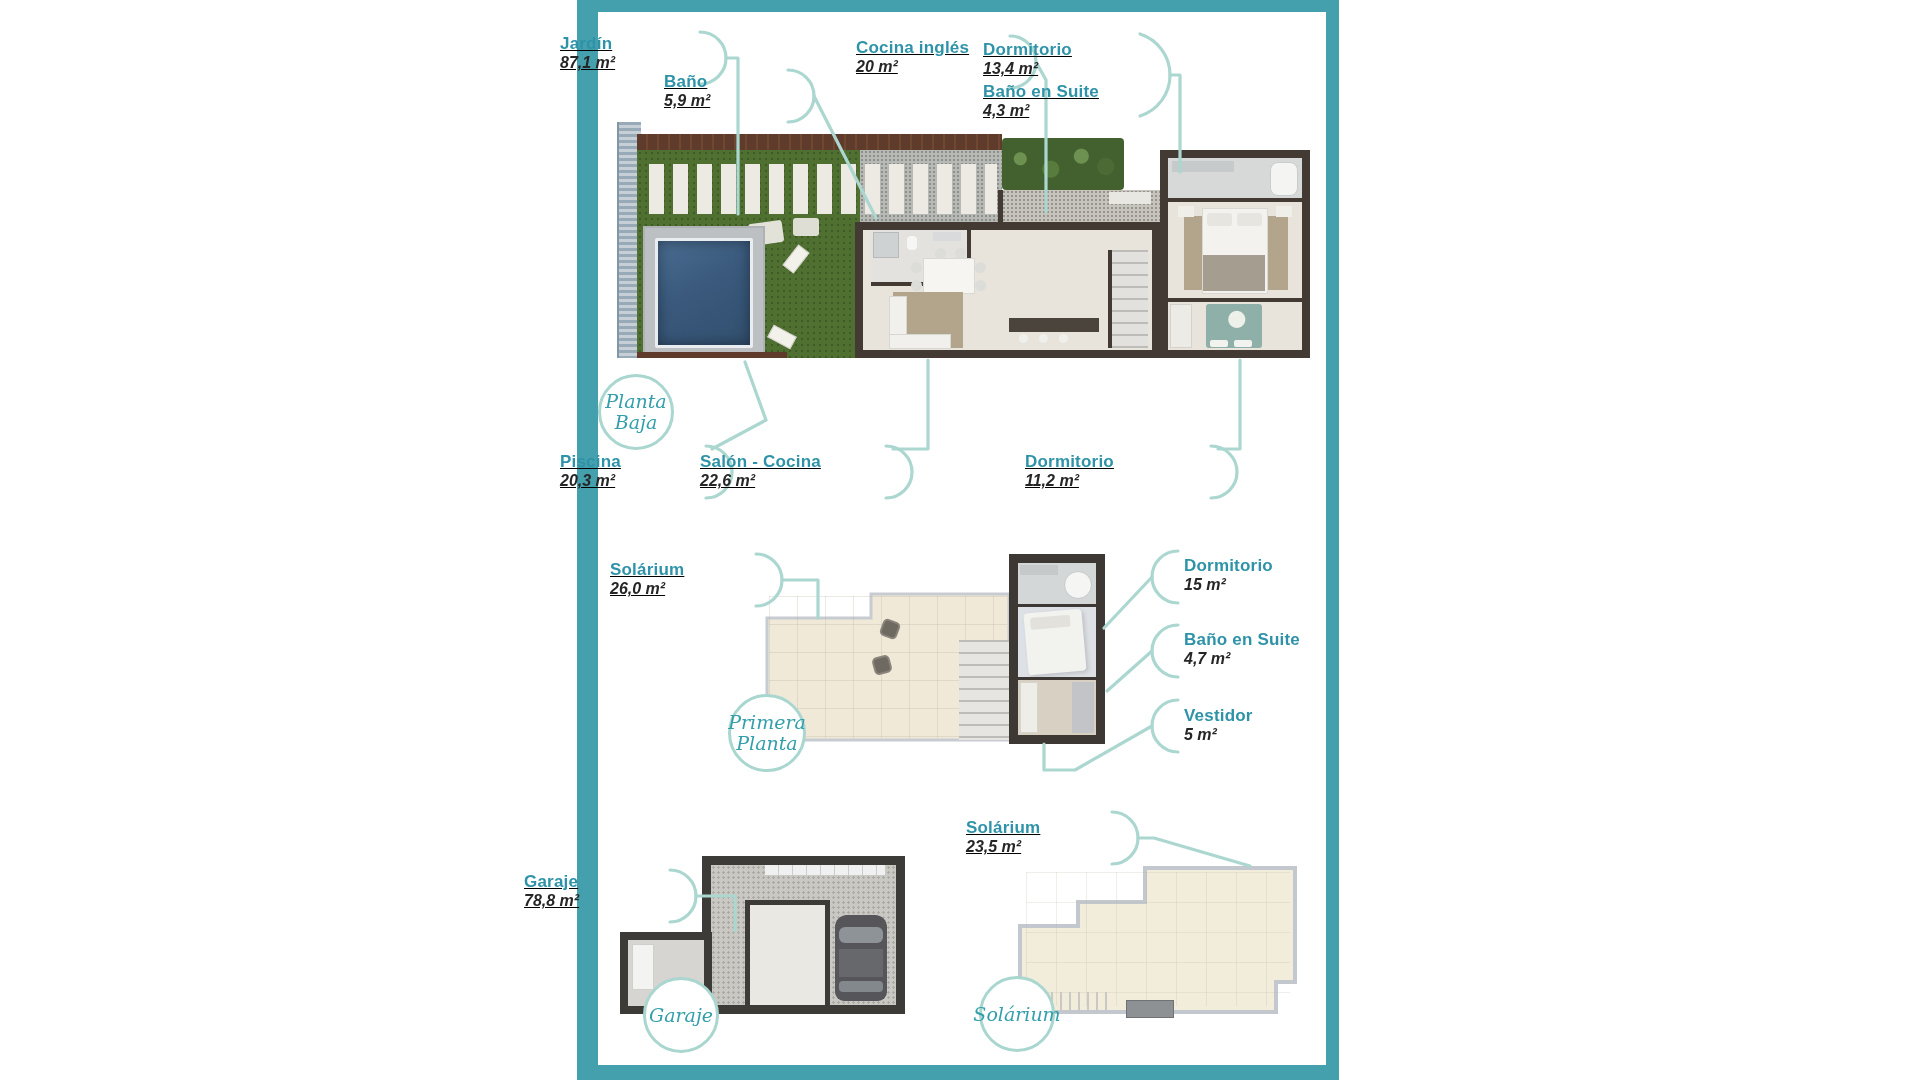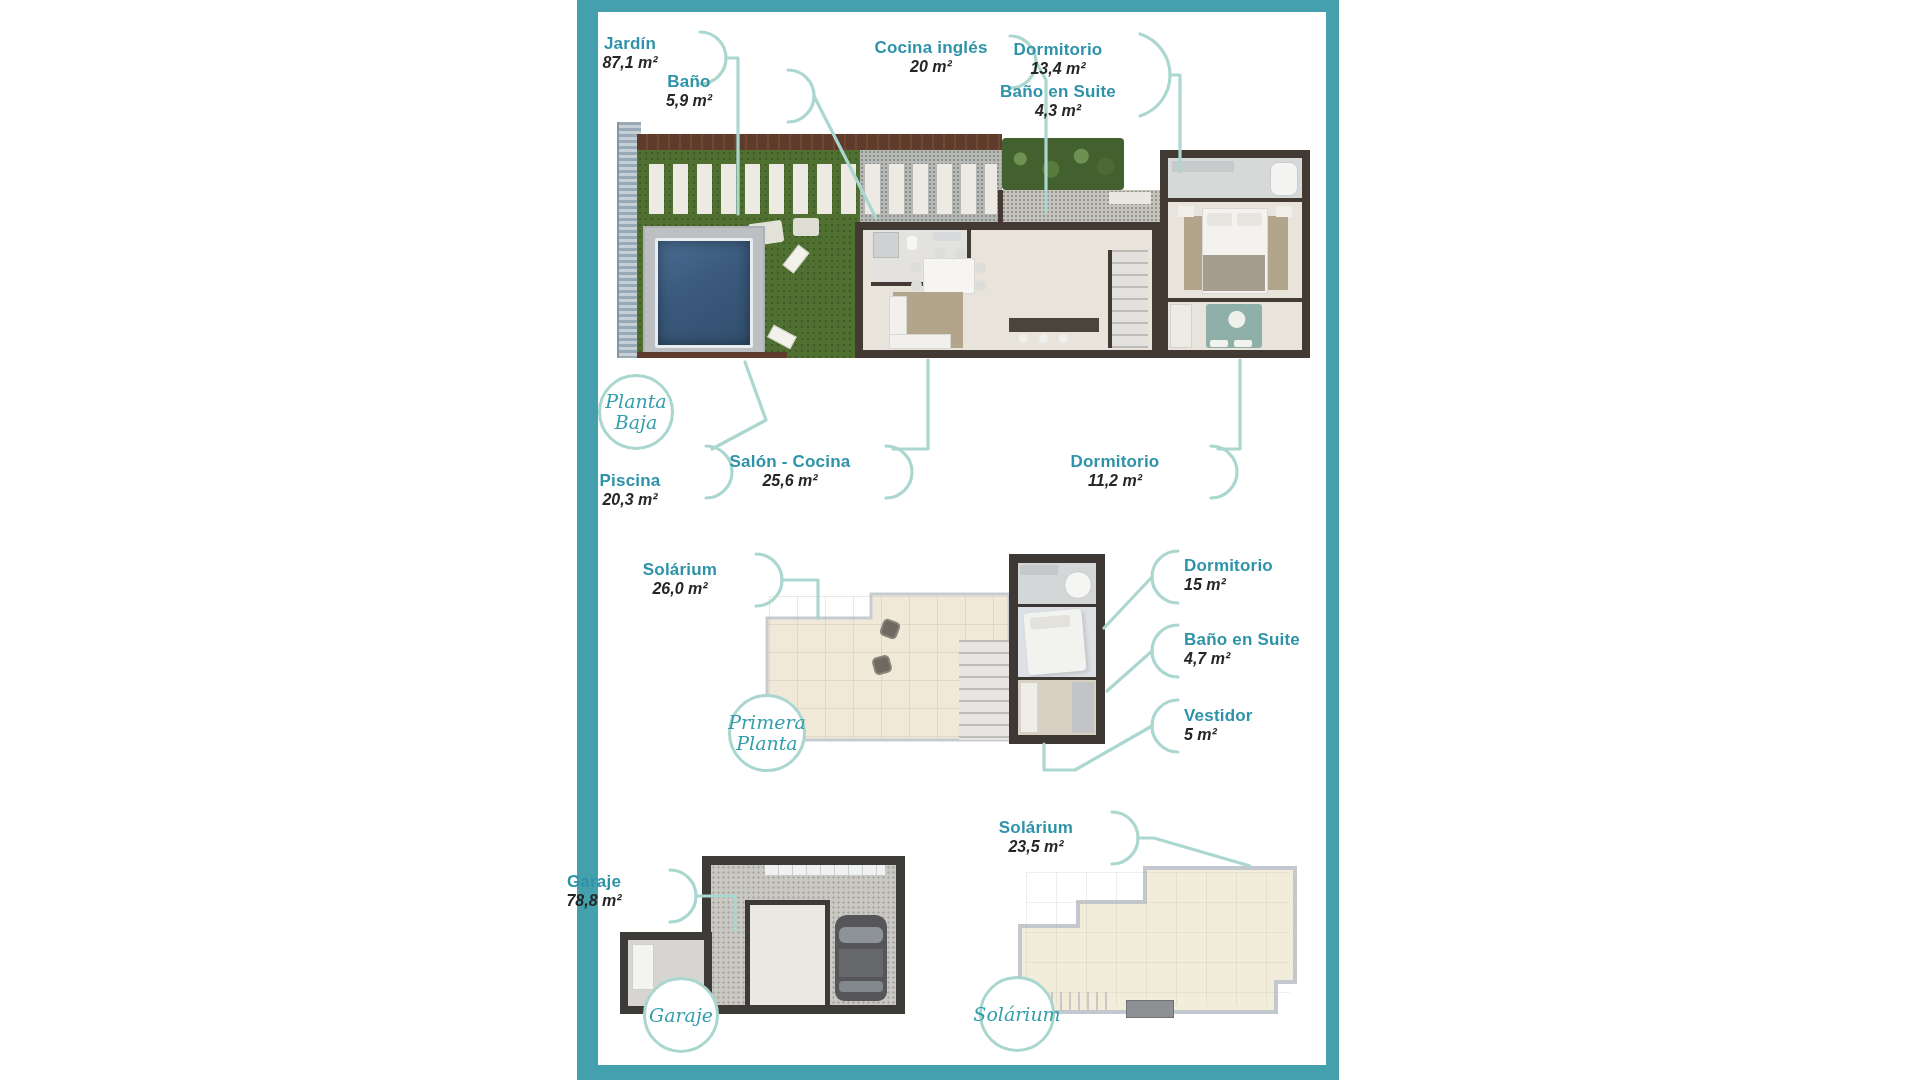--- a/index.html
+++ b/index.html
@@ -6,21 +6,21 @@
   body{width:1920px;height:1080px;background:#ffffff;position:relative;overflow:hidden;
        font-family:"Liberation Sans",sans-serif;}
   .abs{position:absolute;}
   .frame{position:absolute;left:577px;top:0;width:762px;height:1080px;box-sizing:border-box;
          border-style:solid;border-color:var(--frame);border-width:12px 13px 15px 21px;}
   .overlay{position:absolute;left:0;top:0;pointer-events:none;}
   .leader{fill:none;stroke:var(--leader);stroke-width:3.2;stroke-linecap:round;stroke-linejoin:round;}
   .lbl{position:absolute;}
   .lbl .room{font-weight:bold;font-size:17px;line-height:19px;color:var(--accent);letter-spacing:.2px;}
   .lbl .area{font-style:italic;font-weight:600;font-size:16px;line-height:19px;color:var(--area_text);}
-  .lbl.r{text-align:center;}
+  .lbl.r{text-align:left;text-decoration:underline;}
   .lbl.l{text-align:left;}
   .circle{position:absolute;border:3px solid var(--circle_border);border-radius:50%;background:#fff;
           display:flex;align-items:center;justify-content:center;text-align:center;
           font-family:"DejaVu Serif",serif;font-style:italic;color:var(--circle_text);
           font-size:19px;line-height:21px;box-sizing:border-box;z-index:6;padding:4px;}
   .plan{position:absolute;}
   .wallbox{position:absolute;box-sizing:border-box;border:8px solid #433b33;background:#e9e4db;}
   .grass{background-color:#507031;background-image:radial-gradient(rgba(15,35,8,.28) 1px,transparent 1.4px);background-size:6px 6px;}
   .gravel{background-color:#c6c4bc;background-image:radial-gradient(rgba(90,90,82,.45) 1px,transparent 1.3px);background-size:4px 4px;}
   .speckle{background-color:#c9c8c3;background-image:radial-gradient(#aaa9a4 1px,transparent 1.3px);background-size:5px 5px;}
@@ -180,43 +180,43 @@
   <path class="leader" d="M 670 870 A 26 26 0 0 1 670 922"></path>
   <path class="leader" d="M 696 896 L 735 896 L 735 931"></path>
   <path class="leader" d="M 1112 812 A 26 26 0 0 1 1112 864"></path>
   <path class="leader" d="M 1138 838 L 1154 838 L 1250 866"></path>
 </svg>
 
 <div class="lbl r" style="left:560px;top:34px;width:140px;">
   <div class="room">Jardín</div>
   <div class="area">87,1 m²</div>
 </div>
-<div class="lbl r" style="left:624px;top:72px;width:130px;">
+<div class="lbl r" style="left:664px;top:72px;width:130px;">
   <div class="room">Baño</div>
   <div class="area">5,9 m²</div>
 </div>
 <div class="lbl r" style="left:856px;top:38px;width:150px;">
   <div class="room">Cocina inglés</div>
   <div class="area">20 m²</div>
 </div>
 <div class="lbl r" style="left:983px;top:40px;width:150px;">
   <div class="room">Dormitorio</div>
   <div class="area">13,4 m²</div>
 </div>
 <div class="lbl r" style="left:983px;top:82px;width:150px;">
   <div class="room">Baño en Suite</div>
   <div class="area">4,3 m²</div>
 </div>
-<div class="lbl r" style="left:560px;top:471px;width:140px;">
+<div class="lbl r" style="left:560px;top:452px;width:140px;">
   <div class="room">Piscina</div>
   <div class="area">20,3 m²</div>
 </div>
 <div class="lbl r" style="left:700px;top:452px;width:180px;">
   <div class="room">Salón - Cocina</div>
-  <div class="area">25,6 m²</div>
+  <div class="area">22,6 m²</div>
 </div>
 <div class="lbl r" style="left:1025px;top:452px;width:180px;">
   <div class="room">Dormitorio</div>
   <div class="area">11,2 m²</div>
 </div>
 <div class="lbl r" style="left:610px;top:560px;width:140px;">
   <div class="room">Solárium</div>
   <div class="area">26,0 m²</div>
 </div>
 <div class="lbl l" style="left:1184px;top:556px;width:150px;">

